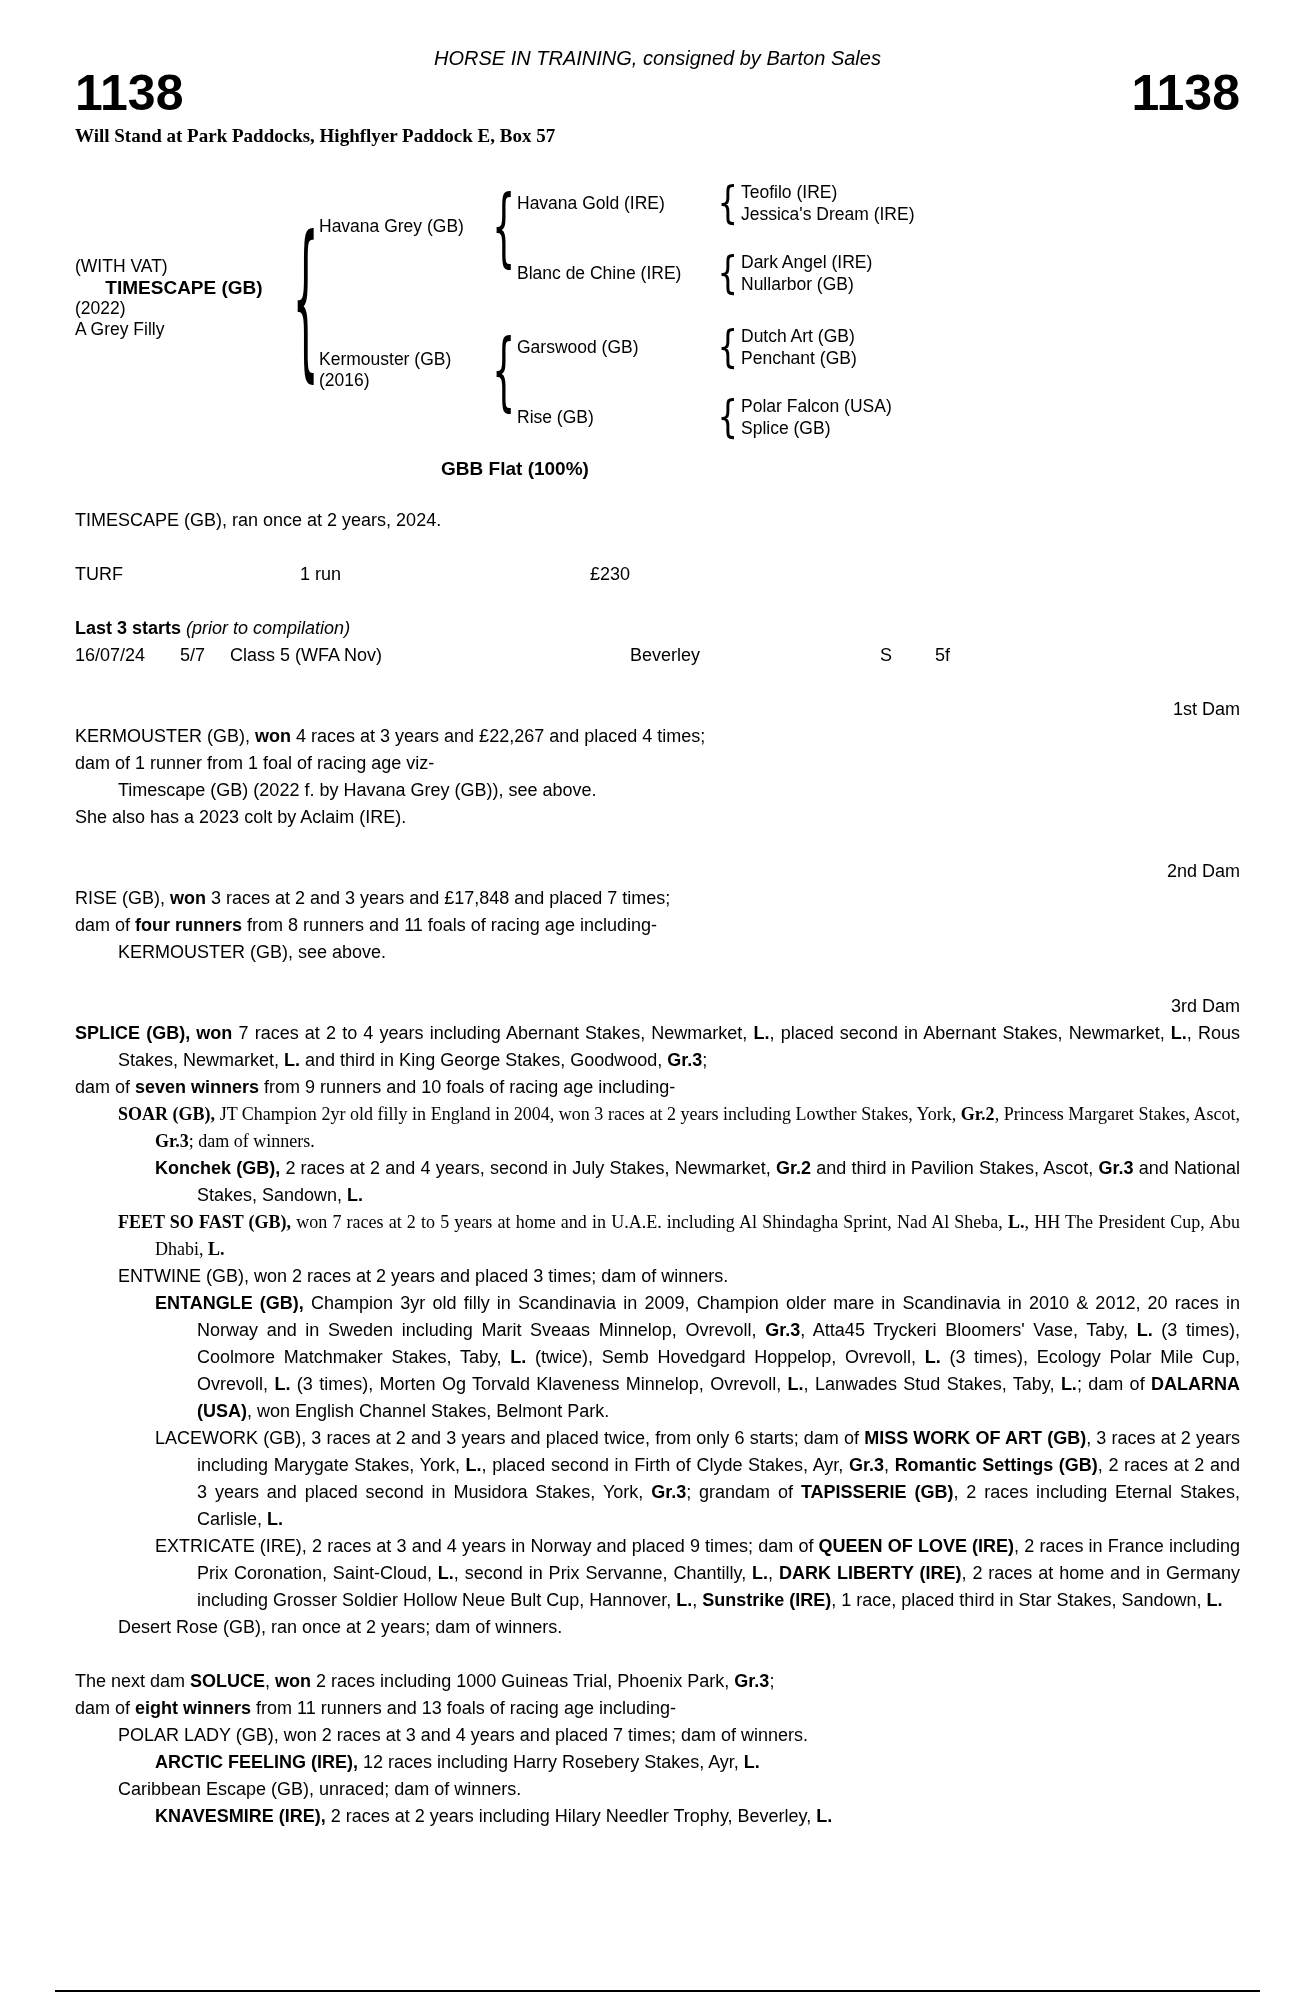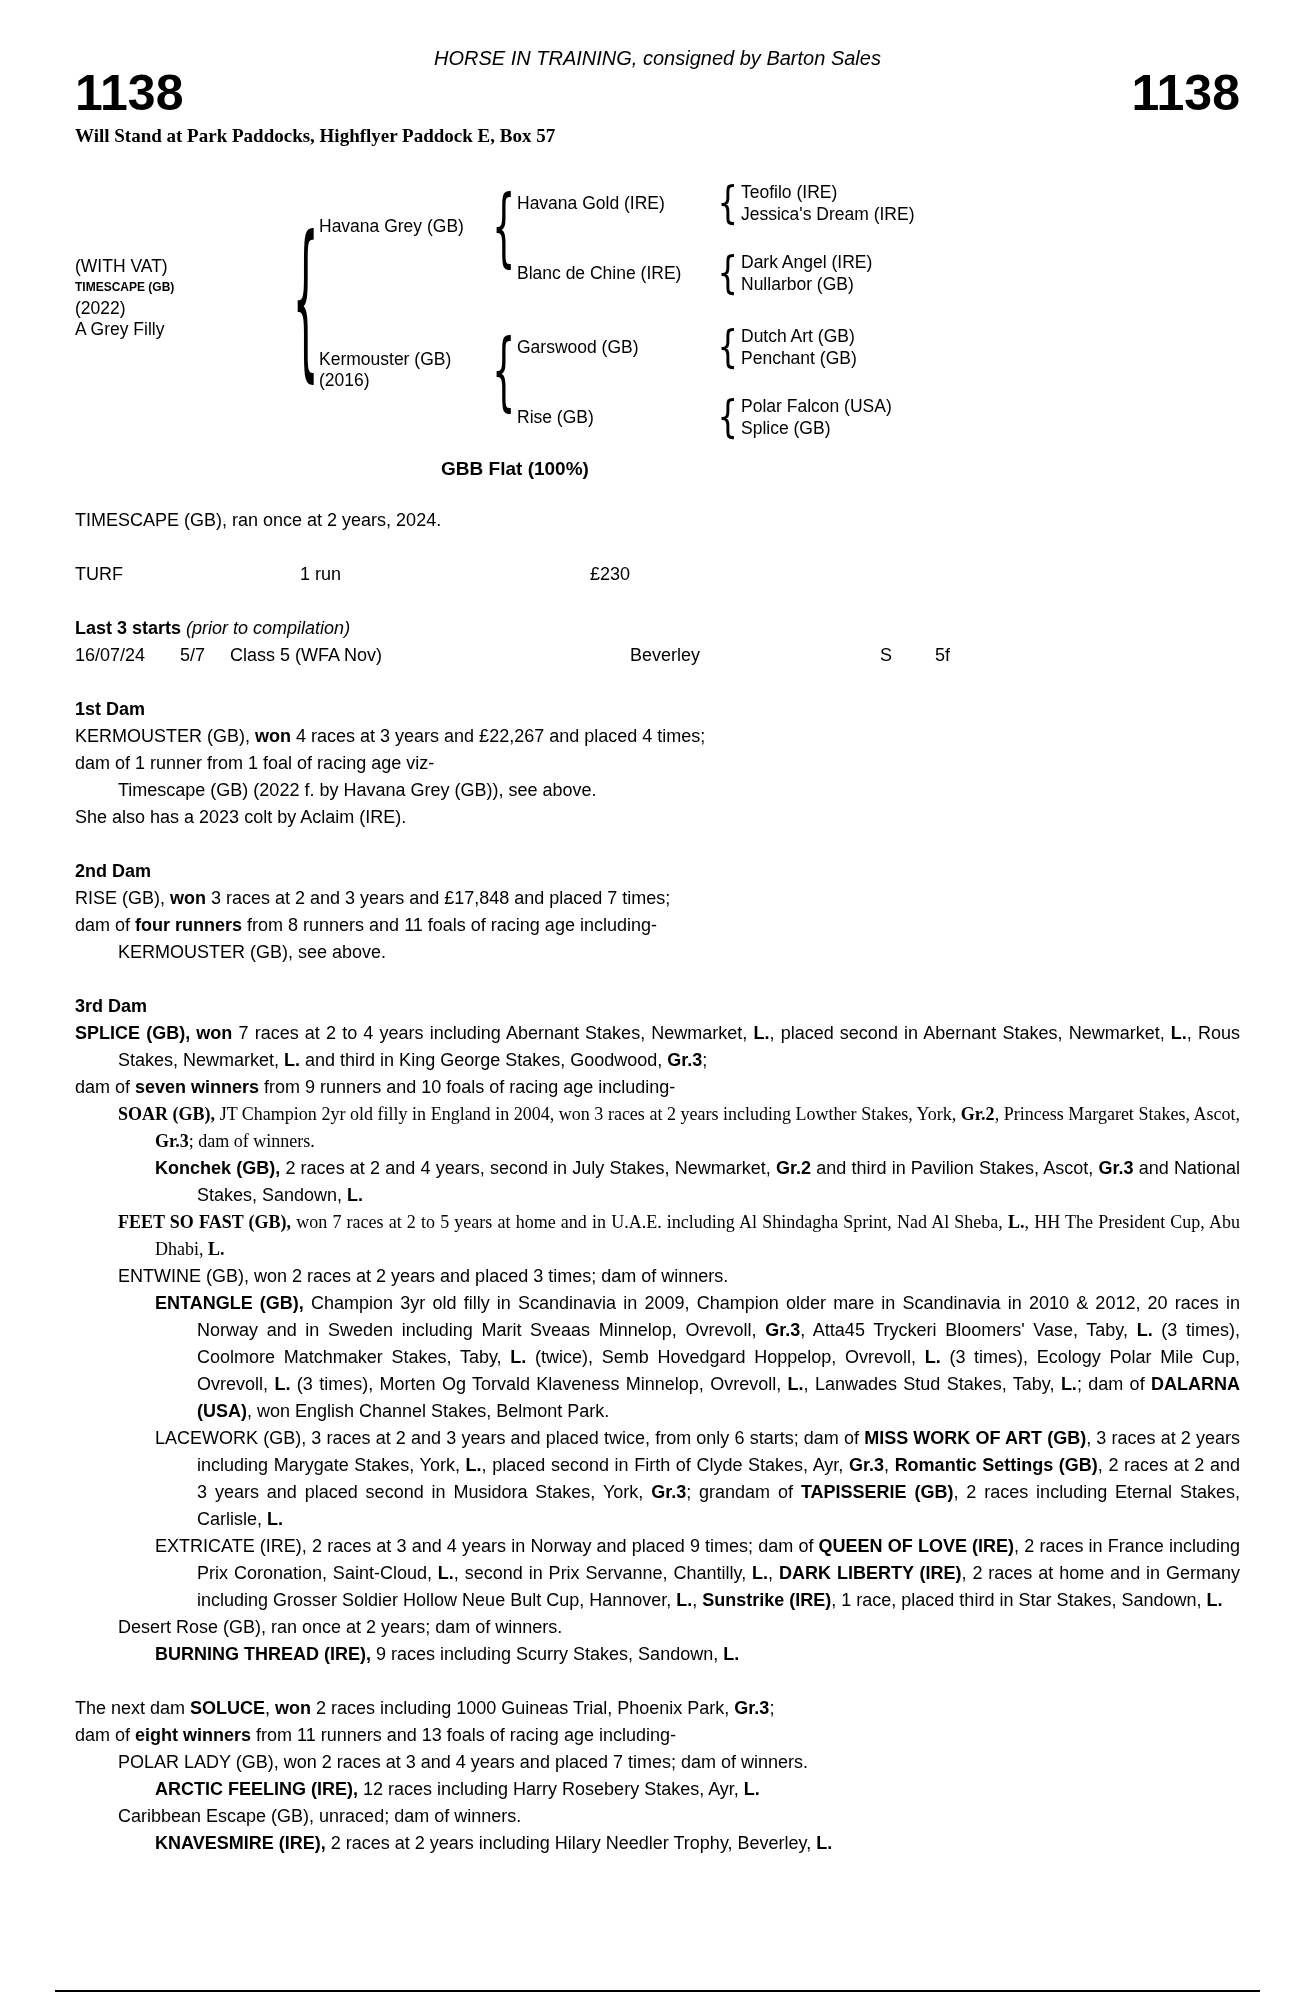--- a/index.html
+++ b/index.html
@@ -7,21 +7,21 @@
   .page{position:relative;width:1315px;height:2000px;box-sizing:border-box;
         padding:46px 75px 0 75px;overflow:hidden;background:#fff;}
   .consignor{text-align:center;font-style:italic;font-size:20px;line-height:24px;}
   .lot-row{display:flex;justify-content:space-between;align-items:flex-end;
            font-weight:bold;font-size:50px;line-height:42px;margin-top:2px;}
   .stand{font-weight:bold;font-size:19px;line-height:24px;margin-top:10px;font-family:Liberation Serif, serif;}
 
   
   .pedigree{display:flex;align-items:center;margin-top:8px;font-size:17.5px;}
   .ped-subject{width:218px;line-height:21px;}
-  .ped-subject .subj-name{font-weight:bold;font-size:12px;}
+  .ped-subject .subj-name{font-weight:bold;font-size:19px;text-align:center;}
   .gen1col{display:flex;flex-direction:column;row-gap:4px;}
   .g1block{display:flex;align-items:center;}
   .g1name{width:172px;line-height:21px;}
   .gen2col{display:flex;flex-direction:column;}
   .g2block{display:flex;align-items:center;margin-top:24px;}
   .g2name{width:198px;line-height:21px;white-space:nowrap;}
   .gen3col{line-height:22px;white-space:nowrap;}
   .brace{width:26px;display:flex;align-items:center;justify-content:center;overflow:visible;}
   .brace span{display:block;font-family:"DejaVu Sans",sans-serif;font-weight:400;
               font-size:46px;line-height:46px;}
@@ -34,21 +34,21 @@
   
   .bodytext{font-size:18px;line-height:27px;}
   .para{text-align:justify;}
   .mt{margin-top:27px;}
   .h0{}
   .i1{padding-left:43px;}
   .i2{padding-left:80px;}
   .hang1{padding-left:43px;text-indent:-43px;}
   .i1hang{padding-left:80px;text-indent:-37px;font-family:Liberation Serif, serif;}
   .i2hang{padding-left:122px;text-indent:-42px;}
-  .heading{font-weight:bold;}
+  .heading{font-weight:normal;text-align:right;}
   .s-b{font-weight:bold;}
   .s-i{}
 
   .turf-row{display:flex;margin-top:27px;}
   .turf-row .c1{width:225px;}
   .turf-row .c2{width:290px;}
 
   .last3-head{margin-top:27px;}
   .last3-head .lbl{font-weight:bold;}
   .last3-head .note{font-style:italic;}
@@ -194,21 +194,20 @@
     <div class="para hang1"><span class="s-b">SPLICE (GB), won</span><span> 7 races at 2 to 4 years including Abernant Stakes, Newmarket, </span><span class="s-b">L.</span><span>, placed second in Abernant Stakes, Newmarket, </span><span class="s-b">L.</span><span>, Rous Stakes, Newmarket, </span><span class="s-b">L.</span><span> and third in King George Stakes, Goodwood, </span><span class="s-b">Gr.3</span><span>;</span></div>
     <div class="para h0"><span>dam of </span><span class="s-b">seven winners</span><span> from 9 runners and 10 foals of racing age including-</span></div>
     <div class="para i1hang"><span class="s-b">SOAR (GB), </span><span>JT Champion 2yr old filly in England in 2004, won 3 races at 2 years including Lowther Stakes, York, </span><span class="s-b">Gr.2</span><span>, Princess Margaret Stakes, Ascot, </span><span class="s-b">Gr.3</span><span>; dam of winners.</span></div>
     <div class="para i2hang"><span class="s-b">Konchek (GB), </span><span>2 races at 2 and 4 years, second in July Stakes, Newmarket, </span><span class="s-b">Gr.2</span><span> and third in Pavilion Stakes, Ascot, </span><span class="s-b">Gr.3</span><span> and National Stakes, Sandown, </span><span class="s-b">L.</span></div>
     <div class="para i1hang"><span class="s-b">FEET SO FAST (GB), </span><span>won 7 races at 2 to 5 years at home and in U.A.E. including Al Shindagha Sprint, Nad Al Sheba, </span><span class="s-b">L.</span><span>, HH The President Cup, Abu Dhabi, </span><span class="s-b">L.</span></div>
     <div class="para i1"><span class="s-i">ENTWINE (GB), </span><span>won 2 races at 2 years and placed 3 times; dam of winners.</span></div>
     <div class="para i2hang"><span class="s-b">ENTANGLE (GB), </span><span>Champion 3yr old filly in Scandinavia in 2009, Champion older mare in Scandinavia in 2010 &amp; 2012, 20 races in Norway and in Sweden including Marit Sveaas Minnelop, Ovrevoll, </span><span class="s-b">Gr.3</span><span>, Atta45 Tryckeri Bloomers' Vase, Taby, </span><span class="s-b">L.</span><span> (3 times), Coolmore Matchmaker Stakes, Taby, </span><span class="s-b">L.</span><span> (twice), Semb Hovedgard Hoppelop, Ovrevoll, </span><span class="s-b">L.</span><span> (3 times), Ecology Polar Mile Cup, Ovrevoll, </span><span class="s-b">L.</span><span> (3 times), Morten Og Torvald Klaveness Minnelop, Ovrevoll, </span><span class="s-b">L.</span><span>, Lanwades Stud Stakes, Taby, </span><span class="s-b">L.</span><span>; dam of </span><span class="s-b">DALARNA (USA)</span><span>, won English Channel Stakes, Belmont Park.</span></div>
     <div class="para i2hang"><span class="s-i">LACEWORK (GB), </span><span>3 races at 2 and 3 years and placed twice, from only 6 starts; dam of </span><span class="s-b">MISS WORK OF ART (GB)</span><span>, 3 races at 2 years including Marygate Stakes, York, </span><span class="s-b">L.</span><span>, placed second in Firth of Clyde Stakes, Ayr, </span><span class="s-b">Gr.3</span><span>, </span><span class="s-b">Romantic Settings (GB)</span><span>, 2 races at 2 and 3 years and placed second in Musidora Stakes, York, </span><span class="s-b">Gr.3</span><span>; grandam of </span><span class="s-b">TAPISSERIE (GB)</span><span>, 2 races including Eternal Stakes, Carlisle, </span><span class="s-b">L.</span></div>
     <div class="para i2hang"><span class="s-i">EXTRICATE (IRE), </span><span>2 races at 3 and 4 years in Norway and placed 9 times; dam of </span><span class="s-b">QUEEN OF LOVE (IRE)</span><span>, 2 races in France including Prix Coronation, Saint-Cloud, </span><span class="s-b">L.</span><span>, second in Prix Servanne, Chantilly, </span><span class="s-b">L.</span><span>, </span><span class="s-b">DARK LIBERTY (IRE)</span><span>, 2 races at home and in Germany including Grosser Soldier Hollow Neue Bult Cup, Hannover, </span><span class="s-b">L.</span><span>, </span><span class="s-b">Sunstrike (IRE)</span><span>, 1 race, placed third in Star Stakes, Sandown, </span><span class="s-b">L.</span></div>
     <div class="para i1"><span>Desert Rose (GB), ran once at 2 years; dam of winners.</span></div>
-    <div class="para i2"><span class="s-b">BURNING THREAD (IRE), </span><span>9 races including Scurry Stakes, Sandown, </span><span class="s-b">L.</span></div>
 
     <div class="para h0 mt"><span>The next dam </span><span class="s-b">SOLUCE</span><span>, </span><span class="s-b">won</span><span> 2 races including 1000 Guineas Trial, Phoenix Park, </span><span class="s-b">Gr.3</span><span>;</span></div>
     <div class="para h0"><span>dam of </span><span class="s-b">eight winners</span><span> from 11 runners and 13 foals of racing age including-</span></div>
     <div class="para i1"><span class="s-i">POLAR LADY (GB), </span><span>won 2 races at 3 and 4 years and placed 7 times; dam of winners.</span></div>
     <div class="para i2"><span class="s-b">ARCTIC FEELING (IRE), </span><span>12 races including Harry Rosebery Stakes, Ayr, </span><span class="s-b">L.</span></div>
     <div class="para i1"><span>Caribbean Escape (GB), unraced; dam of winners.</span></div>
     <div class="para i2"><span class="s-b">KNAVESMIRE (IRE), </span><span>2 races at 2 years including Hilary Needler Trophy, Beverley, </span><span class="s-b">L.</span></div>
 
   </div>
 

